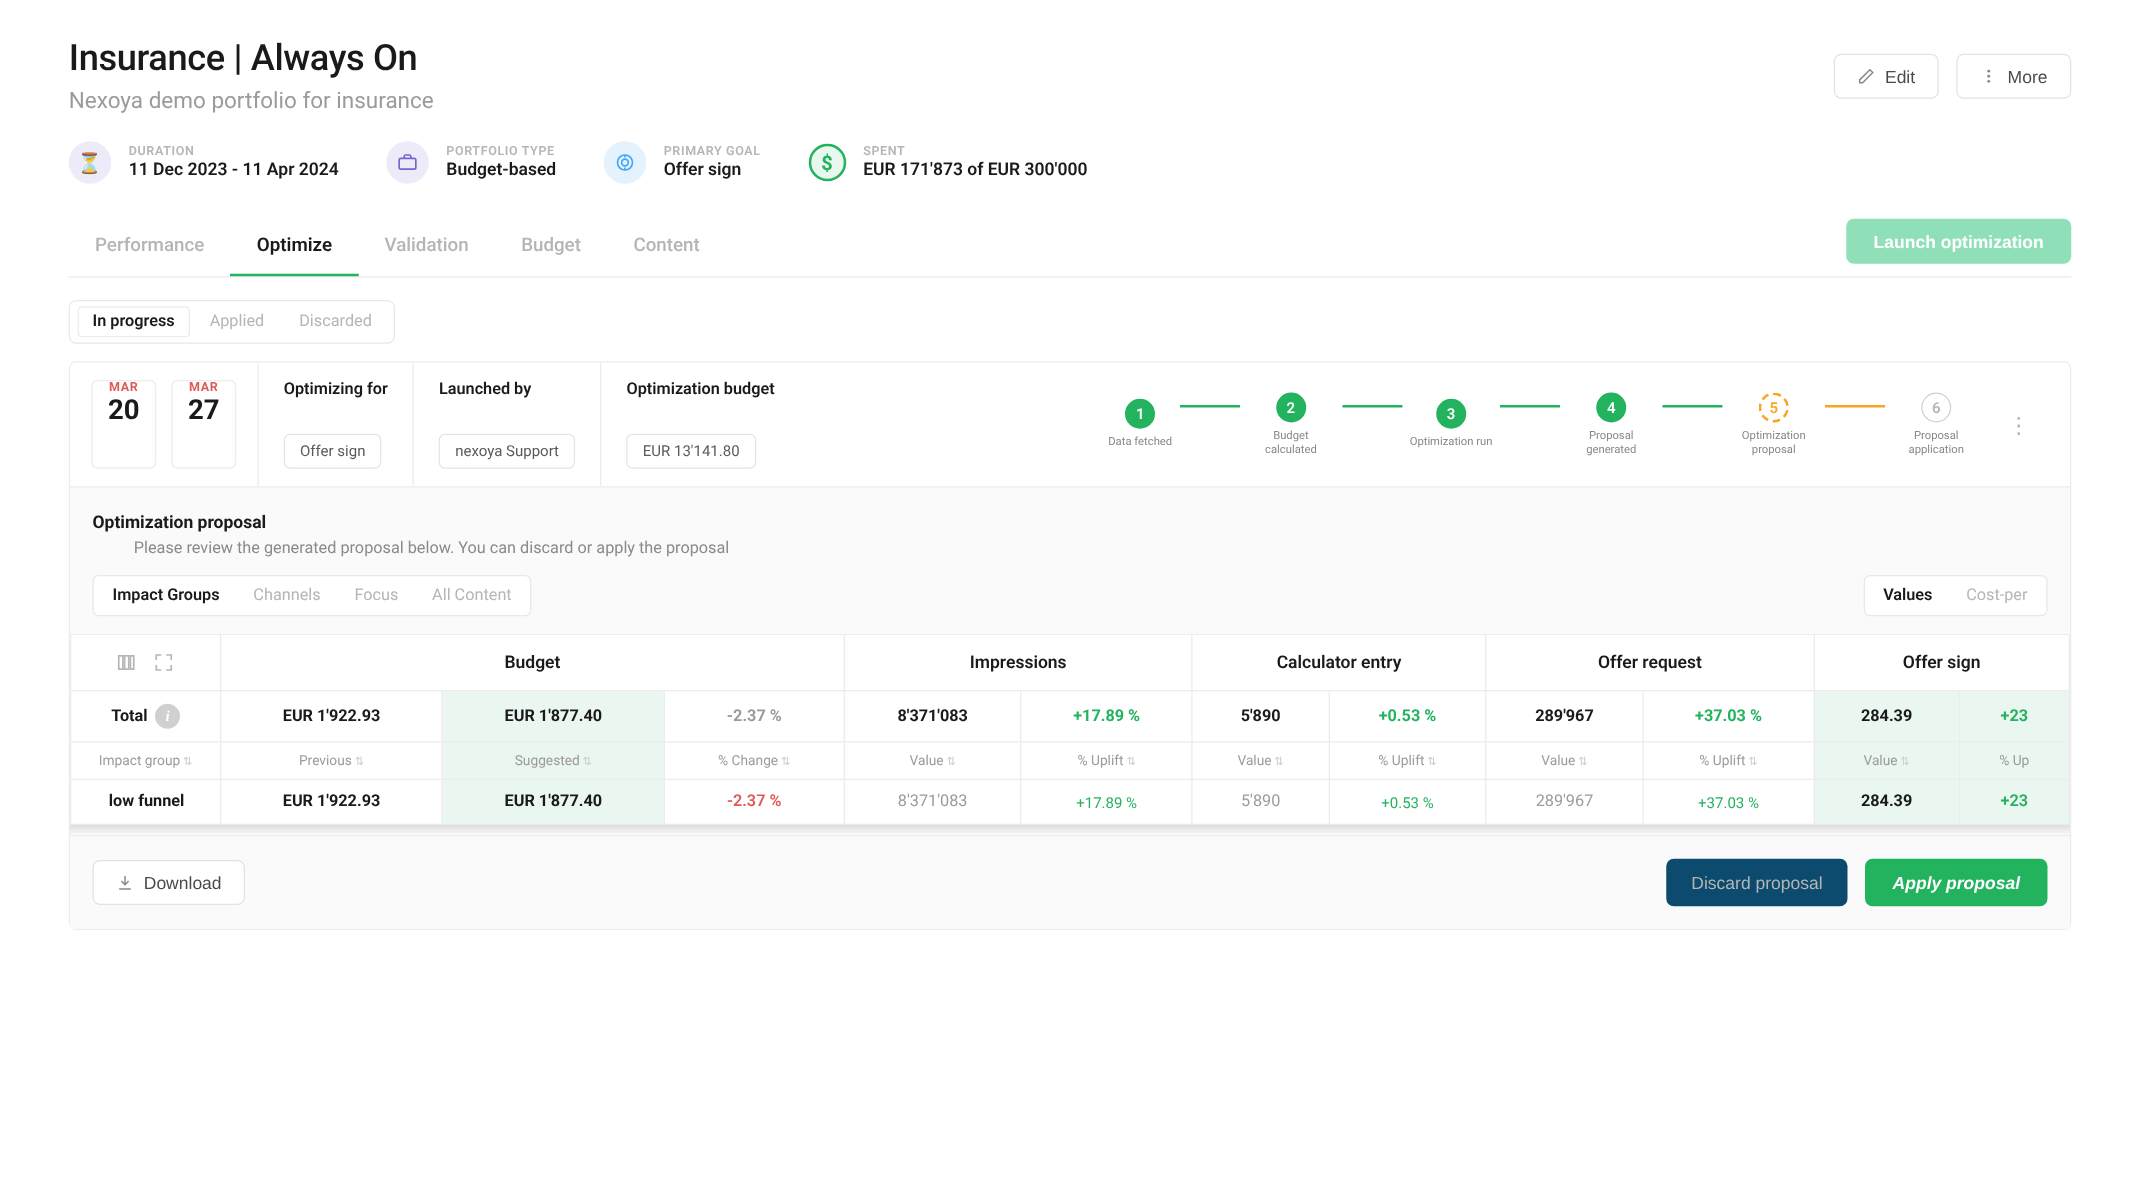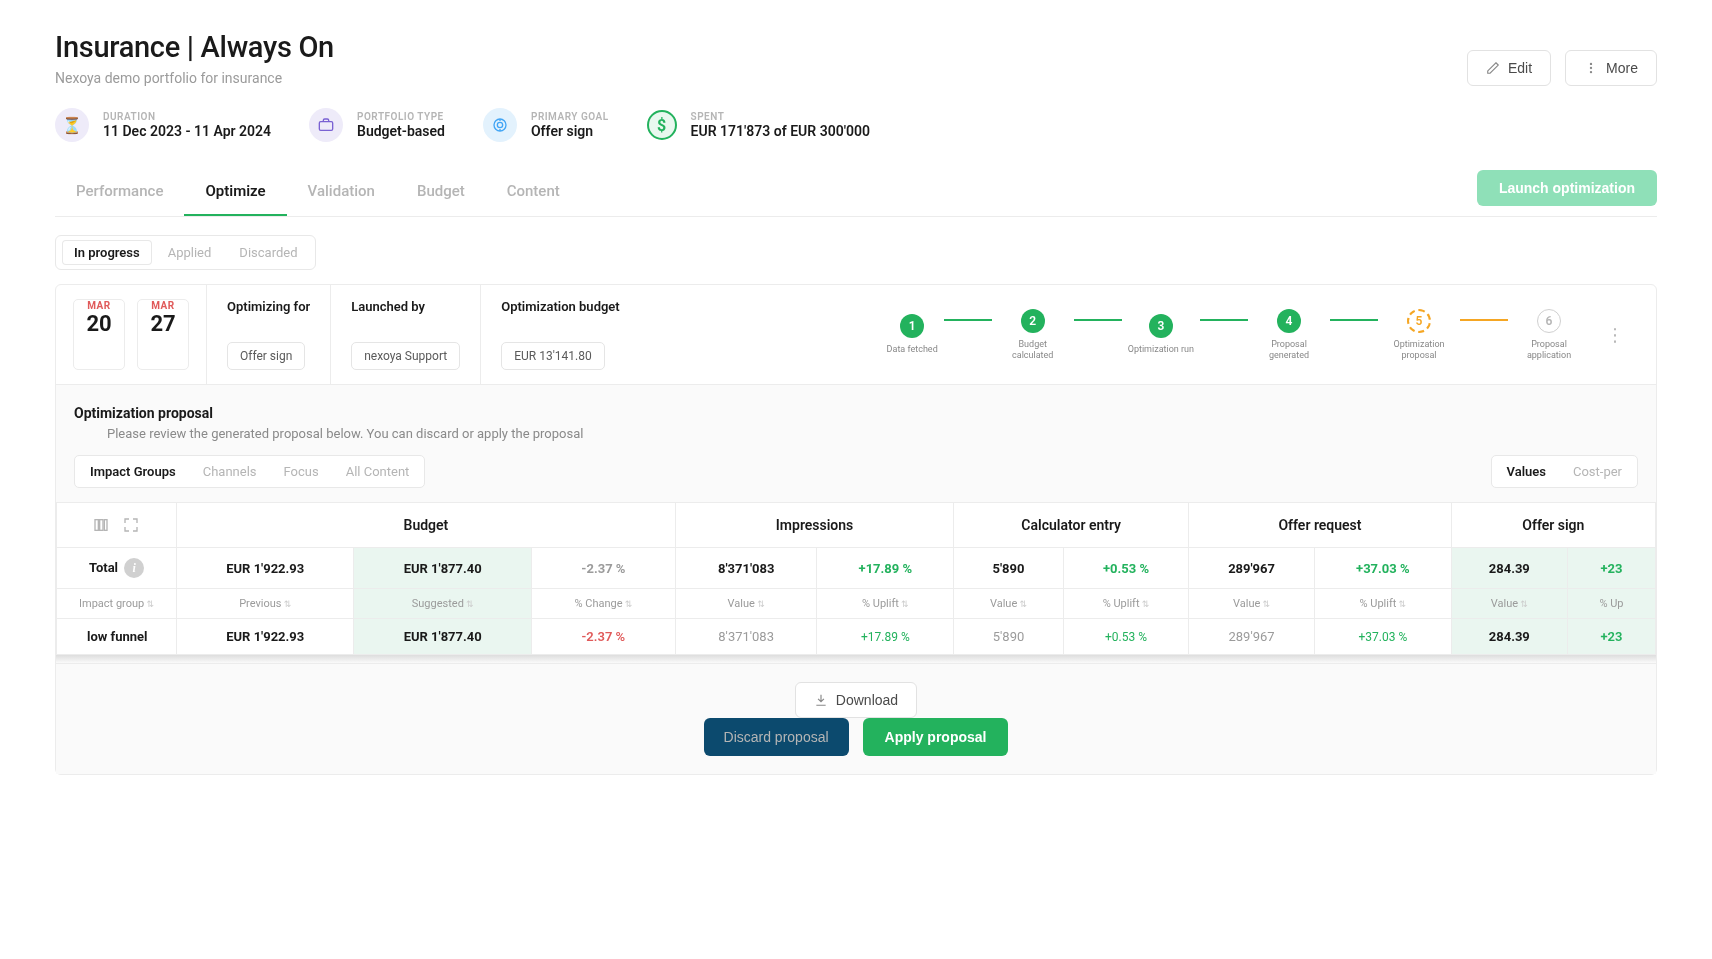--- a/index.html
+++ b/index.html
@@ -1,19 +1,19 @@
 <!DOCTYPE html>
 <html><head>
 <meta charset="utf-8">
 <style>
 * { box-sizing: border-box; margin: 0; padding: 0; }
 body { font-family: -apple-system, BlinkMacSystemFont, "Segoe UI", Roboto, Helvetica, Arial, sans-serif; background: #fff; color: #1a1a1a; padding: 30px 55px; font-size: 14px; }
-.header { display: flex; justify-content: space-between; align-items: flex-end; margin-bottom: 22px; }
+.header { display: flex; justify-content: space-between; align-items: center; margin-bottom: 22px; }
 .title { font-size: 29px; font-weight: 500; color: #1a1a1a; letter-spacing: -0.3px; }
-.subtitle { color: #9b9b9b; font-size: 14px; margin-top: 6px; }
+.subtitle { color: #9b9b9b; font-size: 18px; margin-top: 6px; }
 .header-actions { display: flex; gap: 14px; }
 .btn { border: 1px solid #e2e2e2; background: #fff; padding: 9px 18px; border-radius: 6px; cursor: pointer; font-size: 14px; color: #4a4a4a; display: inline-flex; align-items: center; gap: 8px; }
 .meta-row { display: flex; gap: 38px; margin-bottom: 26px; }
 .meta-item { display: flex; align-items: center; gap: 14px; }
 .meta-icon { width: 34px; height: 34px; border-radius: 50%; display: flex; align-items: center; justify-content: center; font-size: 16px; }
 .meta-icon.duration { background: #eeebf9; color: #7a62d3; }
 .meta-icon.portfolio { background: #eeebf9; color: #7a62d3; }
 .meta-icon.goal { background: #e3f2fd; color: #42a5f5; }
 .meta-icon.spent { background: #e9f8ef; color: #23b25d; border:2px solid #23b25d; width:30px; height:30px; font-weight:bold;}
 .meta-label { font-size: 10px; color: #b5b5b5; letter-spacing: 0.5px; font-weight:600; }
@@ -58,24 +58,24 @@
 th, td { border: 1px solid #ececec; padding: 10px 14px; text-align: center; white-space: nowrap; background:#fff;}
 th.group-head { font-weight: 600; font-size: 14px; padding: 14px; }
 td.total-label { font-weight: 700; }
 td.subhead { font-size: 11px; color: #9b9b9b; padding: 8px 14px; }
 .muted { color: #9b9b9b; }
 .green { color: #23b25d; font-weight: 600;}
 .red { color: #e05a5a; font-weight: 600;}
 .bold { font-weight: 700; }
 .highlight-col { background: #eaf6f0 !important; }
 .icon-cell { display: flex; gap: 14px; padding-left: 22px; color:#b5b5b5;}
-.card-footer { display: flex; justify-content: space-between; align-items: center; padding: 18px; background:#fafafa; border-top:1px solid #ececec;flex-direction:column;}
+.card-footer { display: flex; justify-content: space-between; align-items: center; padding: 18px; background:#fafafa; border-top:1px solid #ececec;}
 .footer-right { display: flex; gap: 14px; }
 .discard-btn { background: #0c4a6e; border: none; color: #b5b5b5; padding: 11px 20px; border-radius: 6px; font-size: 14px; font-weight: 500; cursor: pointer;}
-.apply-btn { background: #23b25d; border: none; color: #fff; padding: 11px 22px; border-radius: 6px; font-size: 14px; font-weight: 600; cursor: pointer;}
+.apply-btn { background: #23b25d; border: none; color: #fff; padding: 11px 22px; border-radius: 6px; font-size: 14px; font-weight: 600; cursor: pointer; font-style: italic;}
 .info-badge { width:20px; height:20px; border-radius:50%; background:#d0d0d0; color:#fff; display:inline-flex; align-items:center; justify-content:center; font-size:12px; margin-left:6px; font-style:italic; font-family:serif;}
 .sort-icon::after { content:" ⇅"; font-size:9px; color:#ccc;}
 svg { display: block; }
 .scroll-shadow { height:8px; background:linear-gradient(to bottom,#ddd,#fafafa); }
 </style>
 </head>
 <body>
 
 <div class="header">
   <div>

